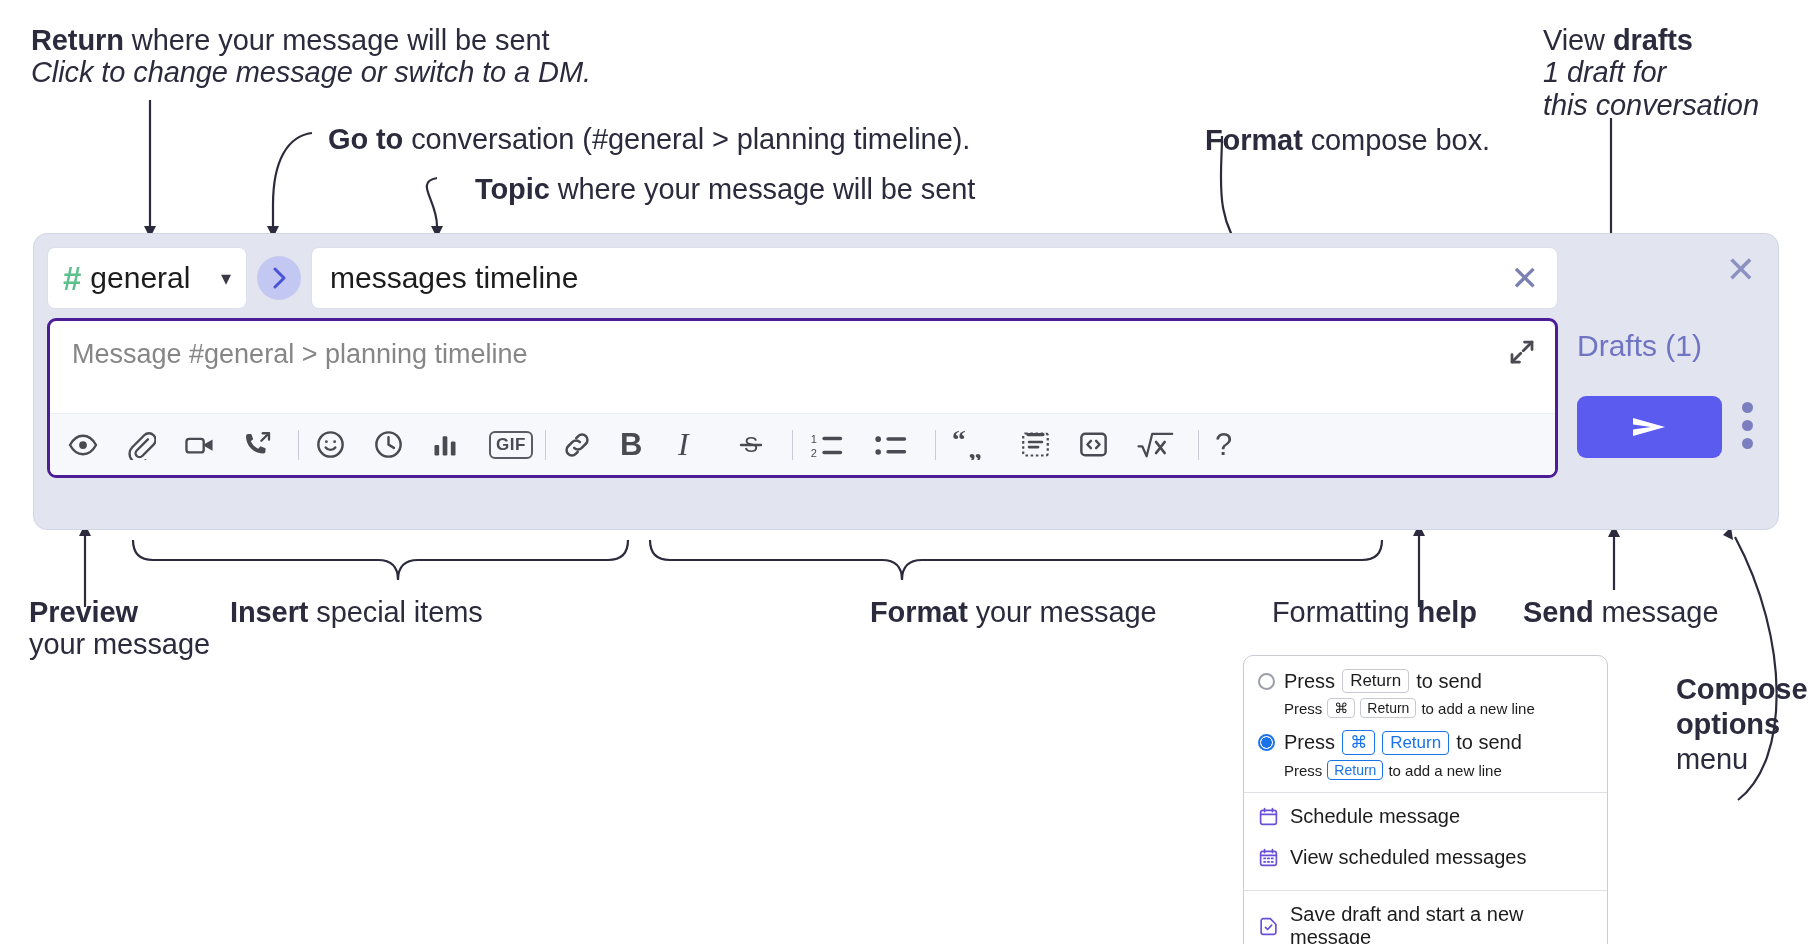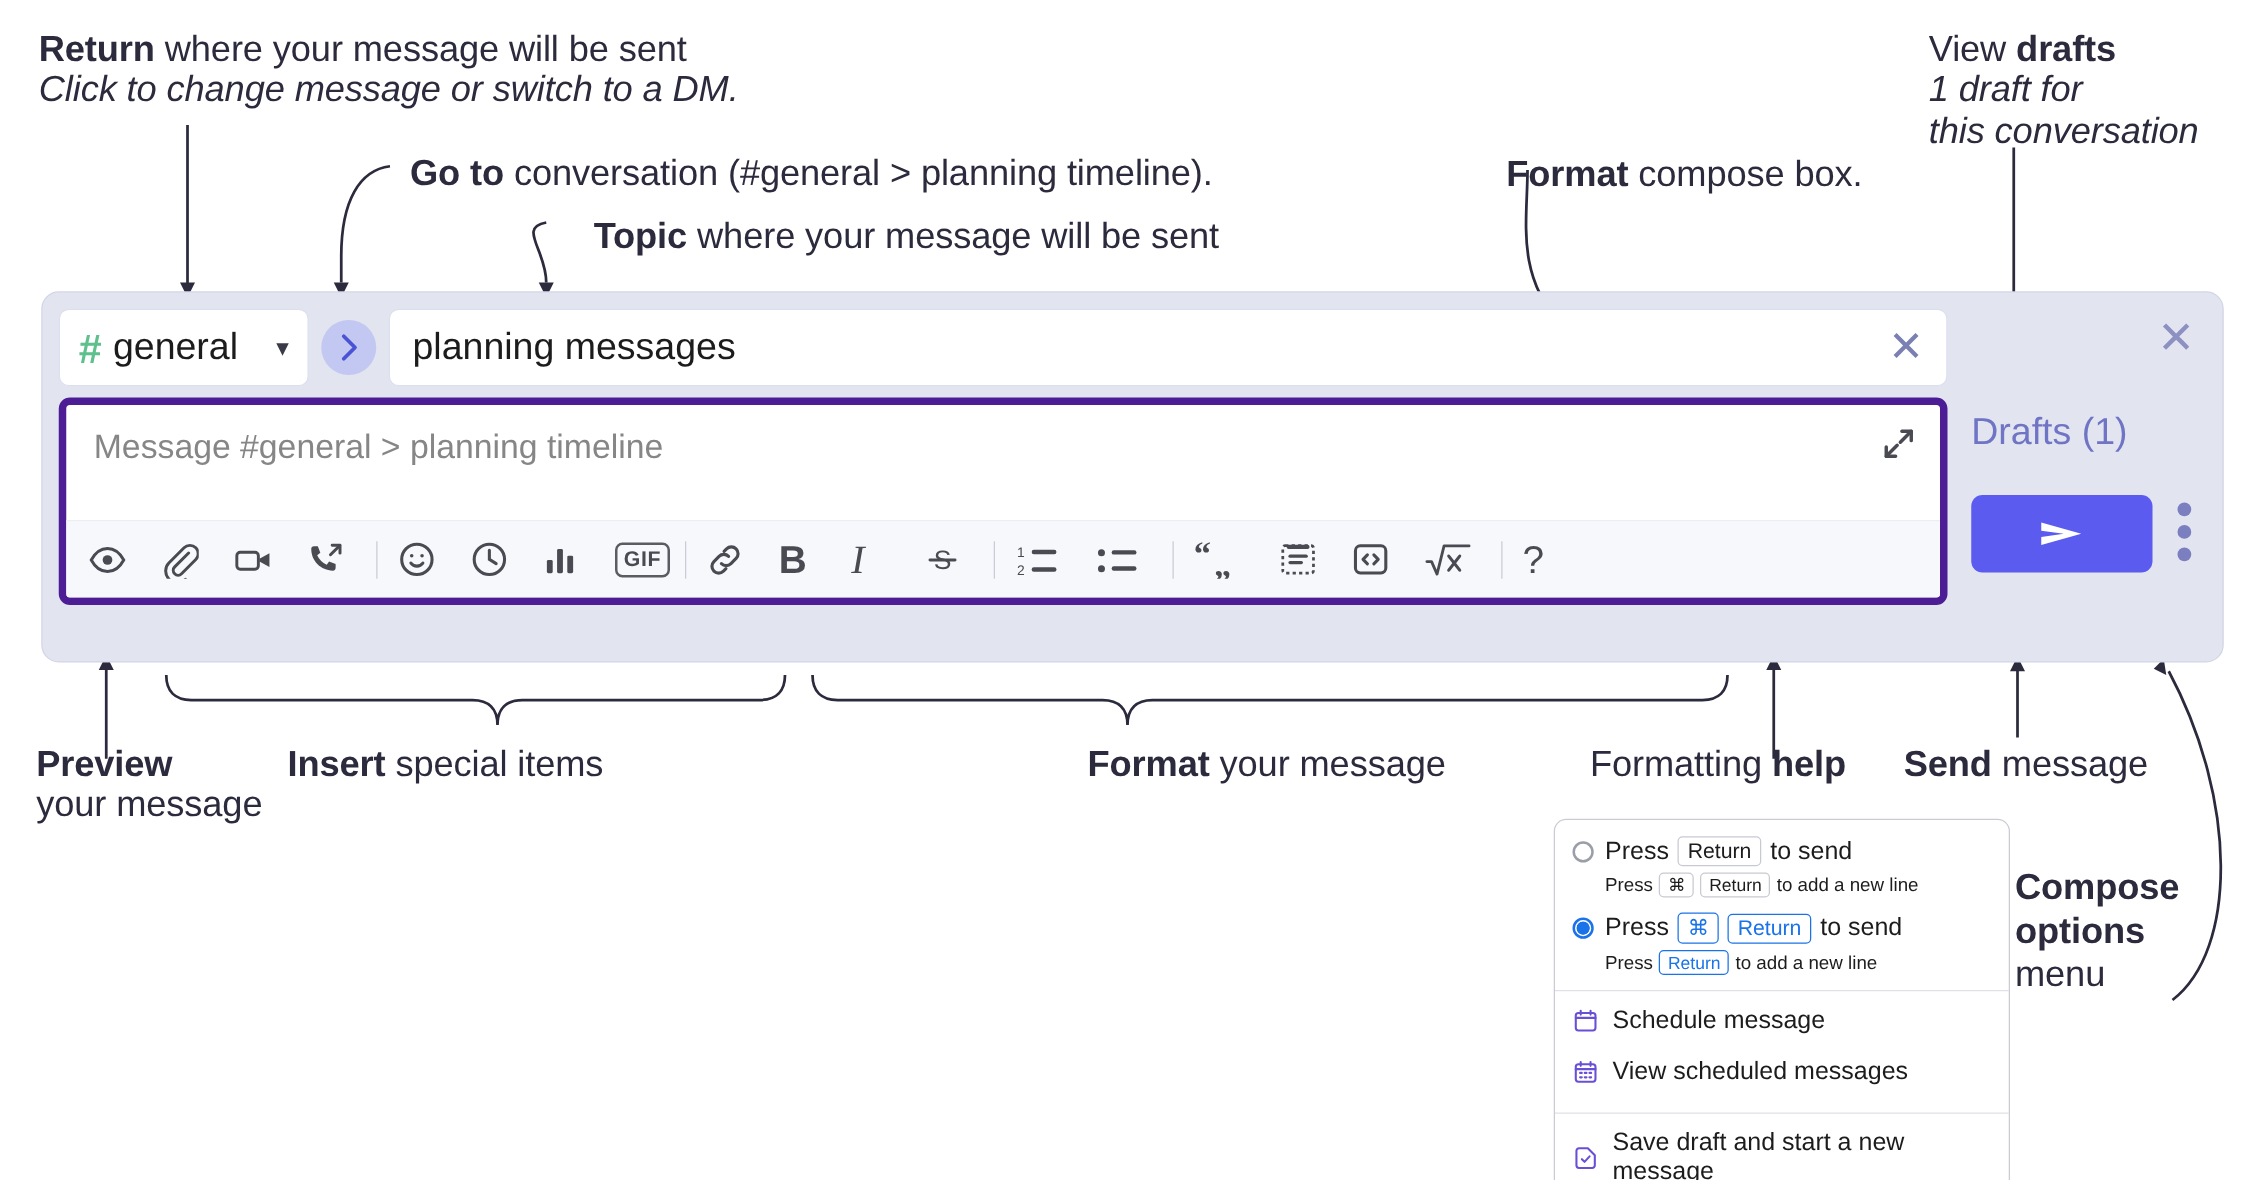--- a/index.html
+++ b/index.html
@@ -72,21 +72,21 @@
     border-radius: 8px;
     display: flex; align-items: center;
     padding: 0 18px;
   }
   .topic-val { flex: 1; color: #1d1c1d; font-size: 30px; }
   .topic-x { color: #7b80b3; font-size: 34px; line-height: 1; cursor: pointer; font-weight: 300; }
 
   
   .editor {
     background: #ffffff;
-    border: 6px solid #4c1d95;
+    border: 3px solid #4c1d95;
     border-radius: 9px;
     overflow: hidden;
   }
   .msg-area {
     position: relative;
     height: 92px;
     padding: 18px 22px;
   }
   .placeholder { color: #868686; font-size: 27px; }
   .expand-ico {
@@ -256,21 +256,21 @@
   </div>
 
   <div class="anno" style="left:1272px; top:596px;">
     <span>Formatting </span><b>help</b>
   </div>
 
   <div class="anno" style="left:1523px; top:596px;">
     <b>Send</b><span> message</span>
   </div>
 
-  <div class="anno" style="left:1612px; top:672px; line-height:1.2;margin-top:21px;">
+  <div class="anno" style="left:1676px; top:672px; line-height:1.2;">
     <span class="wrapline"><b>Compose</b></span>
     <span class="wrapline"><b>options</b></span>
     <span class="wrapline"><span>menu</span></span>
   </div>
 
   <div id="compose">
 
     <span class="panel-x">✕</span>
 
     <div id="compose-inner">
@@ -282,21 +282,21 @@
           <span class="chev">▾</span>
         </div>
 
         <div class="goto-btn">
           <svg width="15" height="22" viewBox="0 0 15 22">
             <path d="M3 2 L12 11 L3 20" fill="none" stroke="#4a53d4" stroke-width="3" stroke-linecap="round" stroke-linejoin="round"></path>
           </svg>
         </div>
 
         <div class="topic-field">
-          <span class="topic-val">planning messages</span>
+          <span class="topic-val">messages timeline</span>
           <span class="topic-x">✕</span>
         </div>
       </div>
 
       <div class="editor">
         <div class="msg-area">
           <span class="placeholder">Message #general &gt; planning timeline</span>
           <span class="expand-ico">
             <svg width="30" height="30" viewBox="0 0 24 24" fill="none" stroke="#4a4a52" stroke-width="2.2" stroke-linecap="round" stroke-linejoin="round">
               <path d="M14 4 h6 v6"></path>

